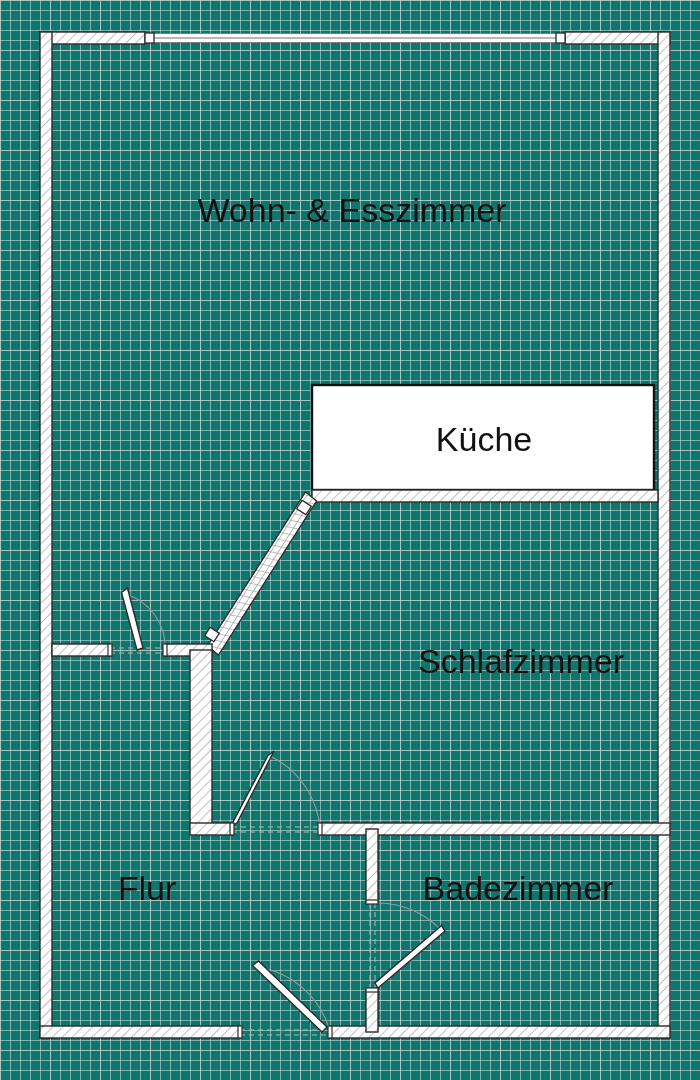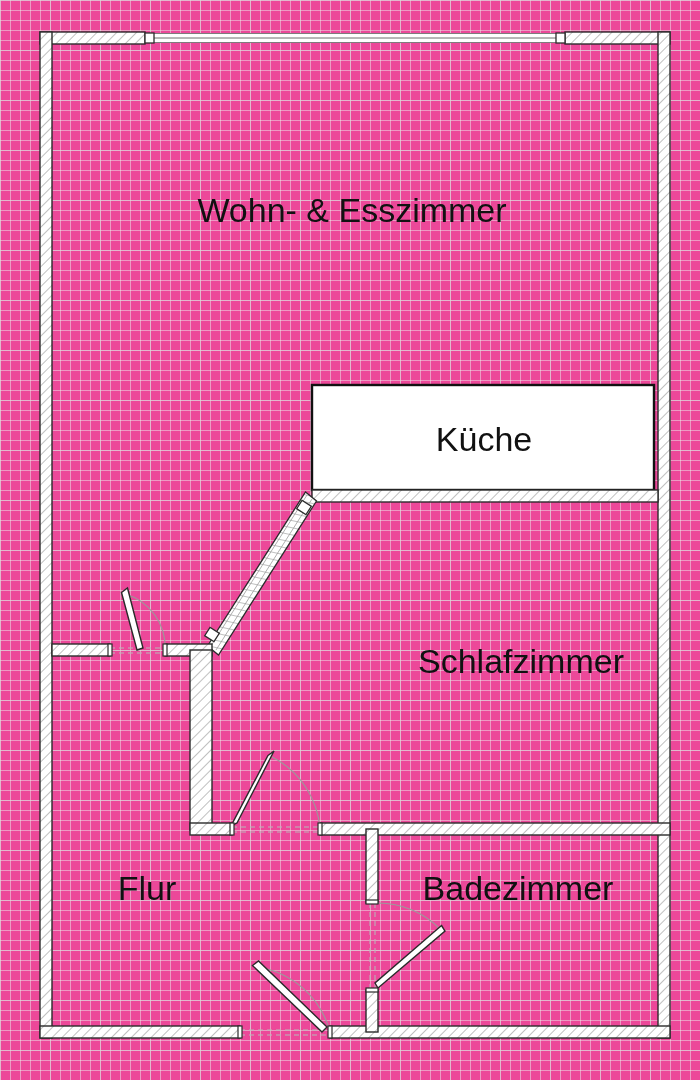--- a/index.html
+++ b/index.html
@@ -5,21 +5,21 @@
   html, body {
     margin: 0;
     padding: 0;
     background: #ffffff;
   }
   #plan {
     position: relative;
     width: 700px;
     height: 1080px;
     overflow: hidden;
-    background: #ec4899;
+    background: #0f766e;
     font-family: "Liberation Sans", sans-serif;
   }
   #plan svg {
     position: absolute;
     left: 0;
     top: 0;
   }
   .room-label {
     fill: #111111;
     font-family: "Liberation Sans", sans-serif;

